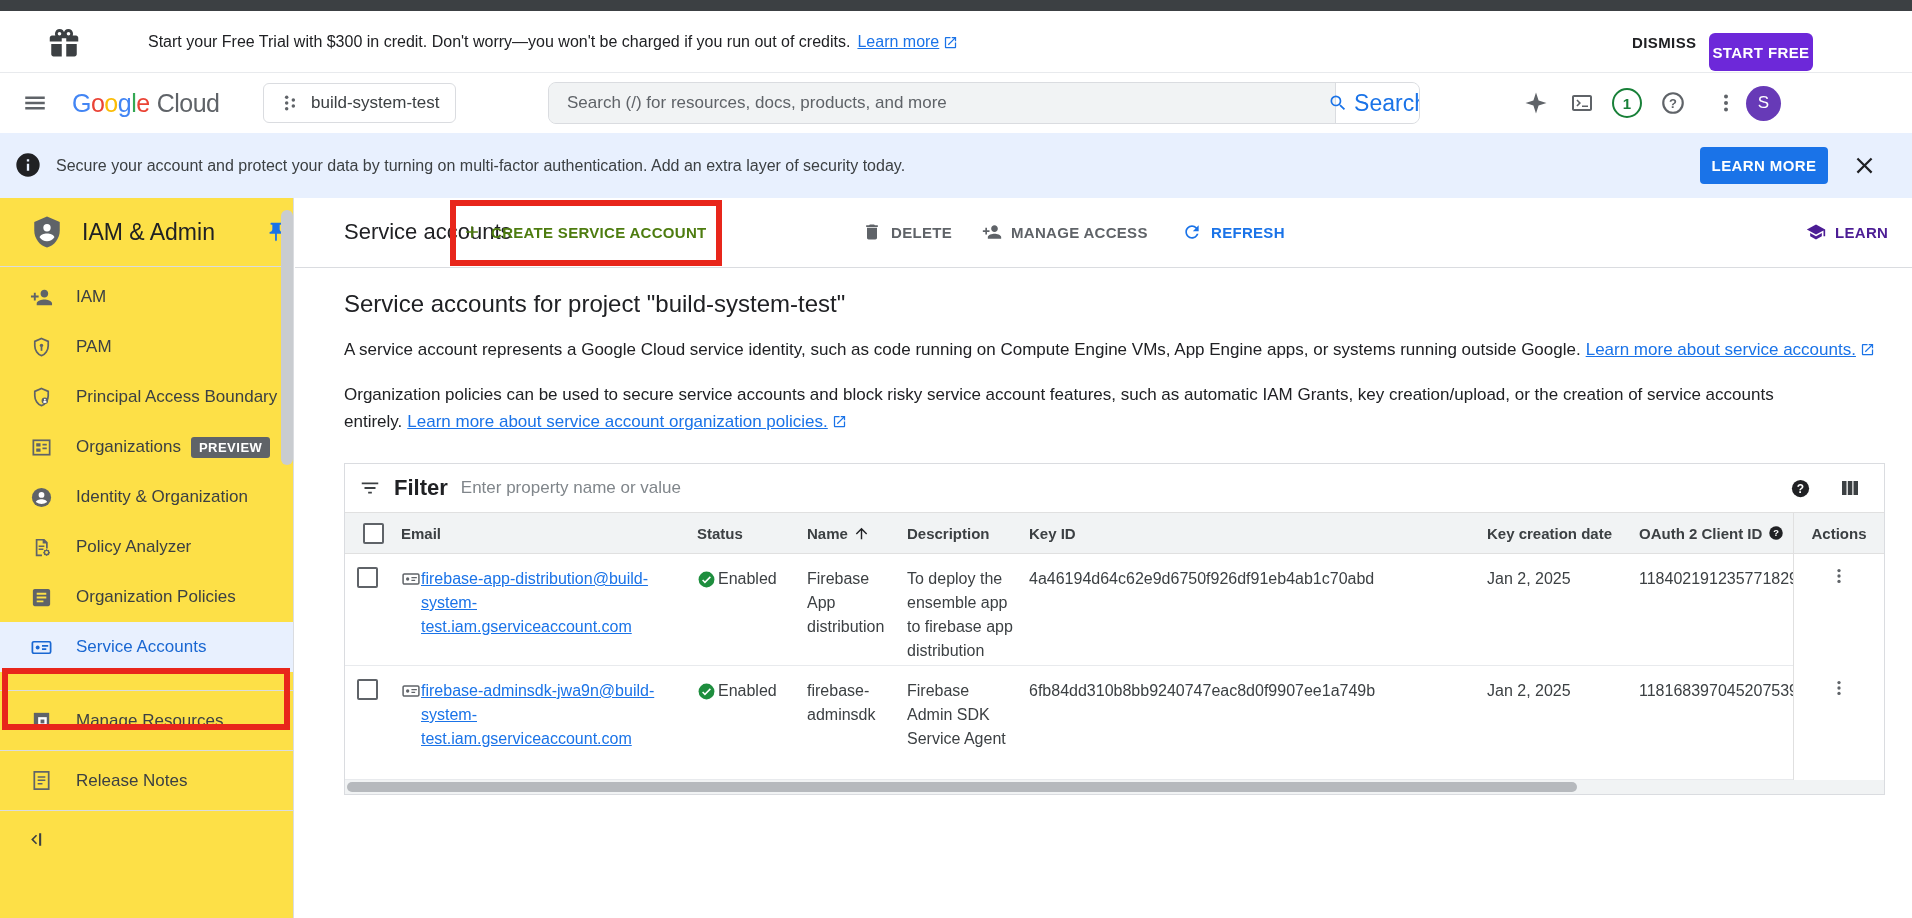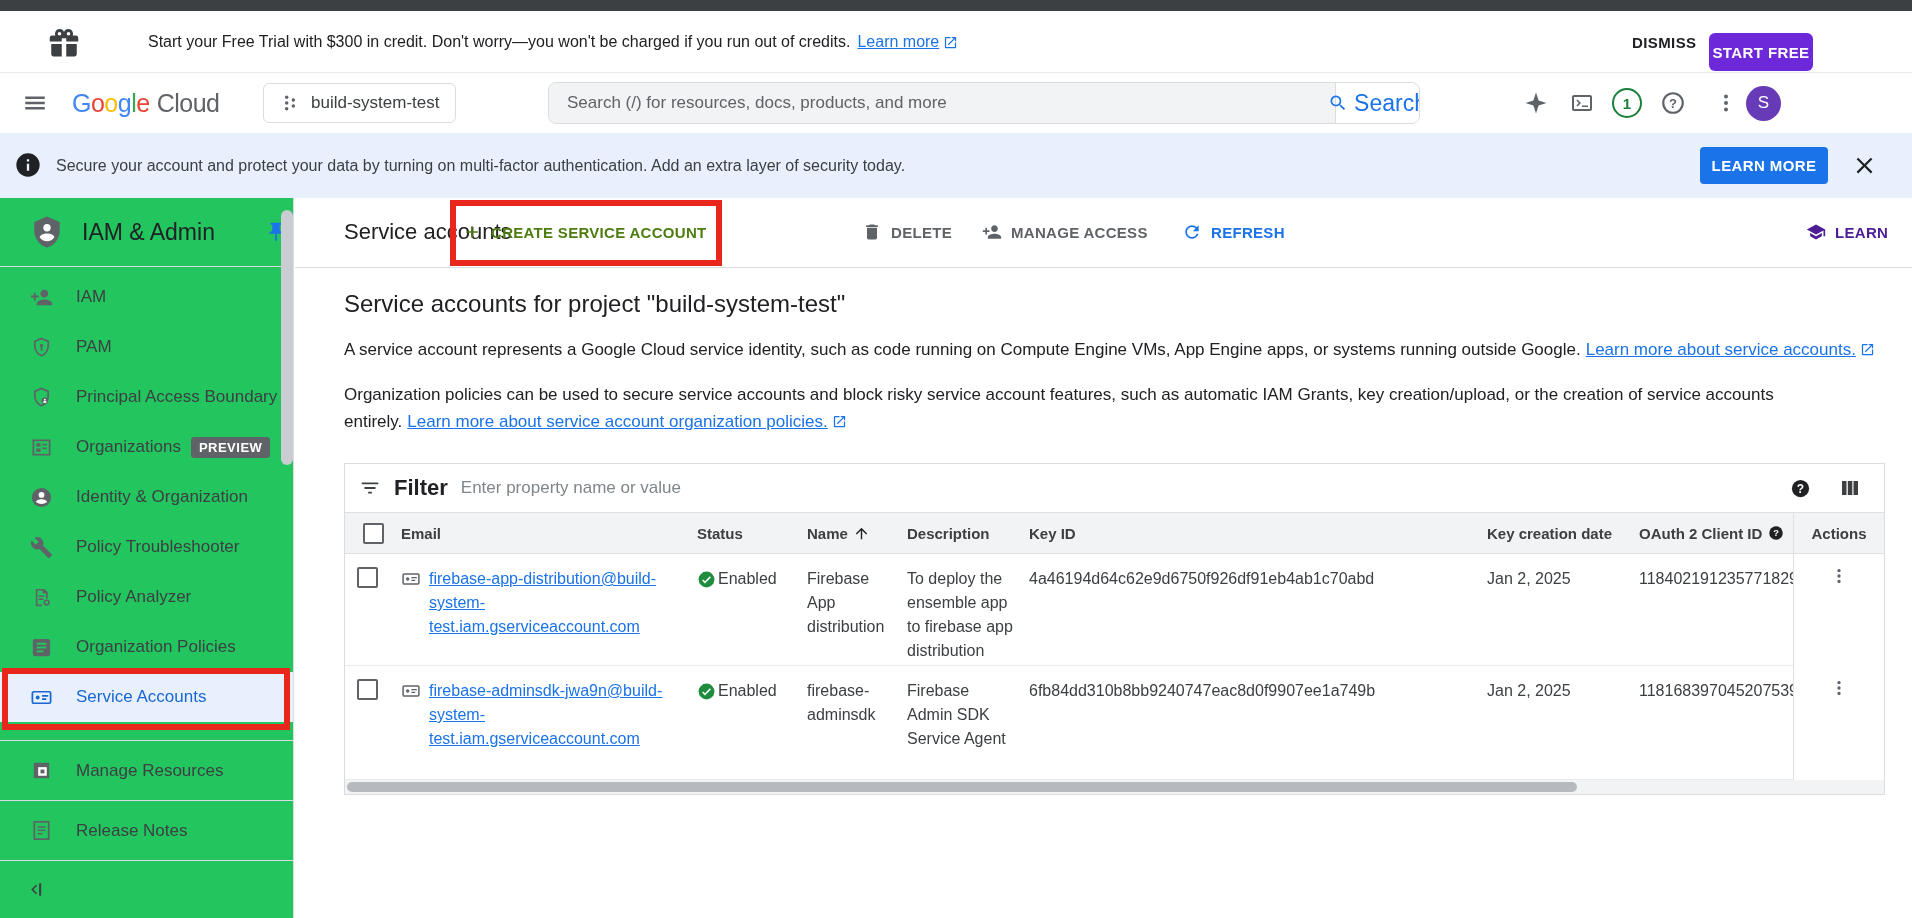--- a/index.html
+++ b/index.html
@@ -36,21 +36,21 @@
   .avatar { width:35px; height:35px; border-radius:50%; background:#673ab7; color:#fff; font-size:17px; display:flex; align-items:center; justify-content:center; }
 
   
   .secbanner { position:absolute; left:0; top:133px; width:1912px; height:65px; background:#e8f0fe; }
   .sec-info { position:absolute; left:14px; top:18px; width:28px; height:28px; color:#202124; }
   .sec-msg { position:absolute; left:56px; top:0; height:65px; display:flex; align-items:center; font-size:16px; color:#3c4043; }
   .sec-learn { position:absolute; left:1700px; top:14px; width:128px; height:37px; background:#1a73e8; color:#fff; border:none; border-radius:4px; font-size:15px; font-weight:bold; letter-spacing:.4px; cursor:pointer; font-family:inherit; }
   .sec-close { position:absolute; left:1851px; top:19px; width:27px; height:27px; color:#202124; cursor:pointer; }
 
   
-  .sidebar { position:absolute; left:0; top:198px; width:294px; height:720px; background:#22c55e; border-right:1px solid #dadce0; }
+  .sidebar { position:absolute; left:0; top:198px; width:294px; height:720px; background:#fde047; border-right:1px solid #dadce0; }
   .sbheader { height:69px; border-bottom:1px solid #dadce0; display:flex; align-items:center; padding-left:30px; position:relative; }
   .sbheader .shield { width:34px; height:34px; color:#5f6368; }
   .sbtitle { margin-left:18px; font-size:23px; color:#202124; }
   .pinbtn { position:absolute; right:6px; top:23px; width:22px; height:22px; color:#1a73e8; cursor:pointer; }
   .sbnav { padding-top:5px; }
   .sbitem { height:50px; display:flex; align-items:center; padding-left:30px; font-size:17px; color:#3c4043; cursor:pointer; }
   .sbitem .ic { width:23px; height:23px; color:#5f6368; }
   .sbitem .lbl { margin-left:23px; }
   .sbitem.selected { background:#e8f0fe; color:#1967d2; }
   .sbitem.selected .ic { color:#1967d2; }
@@ -93,21 +93,21 @@
   .filterlbl { font-size:22px; font-weight:bold; color:#202124; }
   .filterinput { flex:1; border:none; outline:none; font-size:17px; color:#3c4043; font-family:inherit; }
   .filterinput::placeholder { color:#80868b; }
   .help-ic { width:23px; height:23px; color:#202124; cursor:pointer; }
   .cols-ic { width:24px; height:24px; color:#3c4043; cursor:pointer; margin-left:13px; }
   .grid { display:grid; grid-template-columns:50px 296px 110px 100px 122px 458px 152px 160px 91px; grid-template-rows:42px 112px 114px; }
   .hc { background:#f1f3f4; border-top:1px solid #e0e0e0; border-bottom:1px solid #e0e0e0; display:flex; align-items:center; font-size:15px; font-weight:bold; color:#3c4043; padding-left:6px; gap:5px; }
   .cell { padding:13px 8px 8px 6px; font-size:16px; line-height:24px; color:#3c4043; border-bottom:1px solid #e8eaed; overflow:hidden; }
   .cb { width:21px; height:21px; border:2px solid #5f6368; border-radius:2px; margin-left:12px; cursor:pointer; background:#fff; flex-shrink:0; }
   .cbcell { padding-top:13px; border-bottom:1px solid #e8eaed; display:flex; align-items:flex-start; }
-  .emailcell { display:flex; gap:8px; }
+  .emailcell { display:flex; }
   .email-ic { width:20px; height:20px; color:#5f6368; margin-top:2px; }
   .emaillink { color:#1a73e8; text-decoration:underline; overflow-wrap:break-word; min-width:0; cursor:pointer; }
   .statuscell { display:flex; gap:2px; }
   .check-ic { width:19px; height:19px; margin-top:3px; }
   .sort-ic { width:17px; height:17px; color:#202124; }
   .qmark-ic { width:18px; height:18px; color:#202124; }
   .actioncell { border-left:1px solid #e0e0e0; display:flex; justify-content:center; padding-top:12px; }
   .hc.actionhc { border-left:1px solid #e0e0e0; justify-content:center; padding-left:0; }
   .morev { width:20px; height:20px; color:#5f6368; cursor:pointer; }
   .hsb { position:absolute; left:0; bottom:0; width:1539px; height:14px; background:#f1f3f4; }
@@ -286,28 +286,20 @@
             <svg viewBox="0 0 24 24" width="23" height="23">
               <circle cx="12" cy="12" r="10" fill="currentColor"></circle>
               <circle cx="12" cy="9.3" r="3" fill="#fff"></circle>
               <path d="M12 13.8c-2.6 0-5.6 1.3-5.9 2.9a9.9 9.9 0 0 0 11.8 0c-.3-1.6-3.3-2.9-5.9-2.9z" fill="#fff"></path>
             </svg>
           </span>
         <span class="lbl">Identity &amp; Organization</span>
       </div>
       <div class="sbitem">
         <span class="ic">
-            <svg viewBox="0 0 24 24" width="23" height="23" fill="currentColor">
-              <path d="M22.7 19l-9.1-9.1c.9-2.3.4-5-1.5-6.9-2-2-5-2.4-7.4-1.3L9 6 6 9 1.6 4.7C.4 7.1.9 10.1 2.9 12.1c1.9 1.9 4.6 2.4 6.9 1.5l9.1 9.1c.4.4 1 .4 1.4 0l2.3-2.3c.5-.4.5-1.1.1-1.4z"></path>
-            </svg>
-          </span>
-        <span class="lbl">Policy Troubleshooter</span>
-      </div>
-      <div class="sbitem">
-        <span class="ic">
             <svg viewBox="0 0 24 24" width="23" height="23">
               <path d="M6 3h9l3.5 3.5V13h-1.8V7.8H13.2V4.8H7.8v14.4h4.7V21H6V3z" fill="currentColor"></path>
               <path d="M9 10h6v1.5H9zM9 13h5v1.5H9z" fill="currentColor"></path>
               <circle cx="17.3" cy="17.3" r="2.3" fill="none" stroke="currentColor" stroke-width="1.5"></circle>
               <path d="M17.3 13.9v1.2M17.3 19.5v1.2M13.9 17.3h1.2M19.5 17.3h1.2M14.9 14.9l.9.9M18.8 18.8l.9.9M14.9 19.7l.9-.9M18.8 15.8l.9-.9" stroke="currentColor" stroke-width="1.2"></path>
             </svg>
           </span>
         <span class="lbl">Policy Analyzer</span>
       </div>
       <div class="sbitem">

